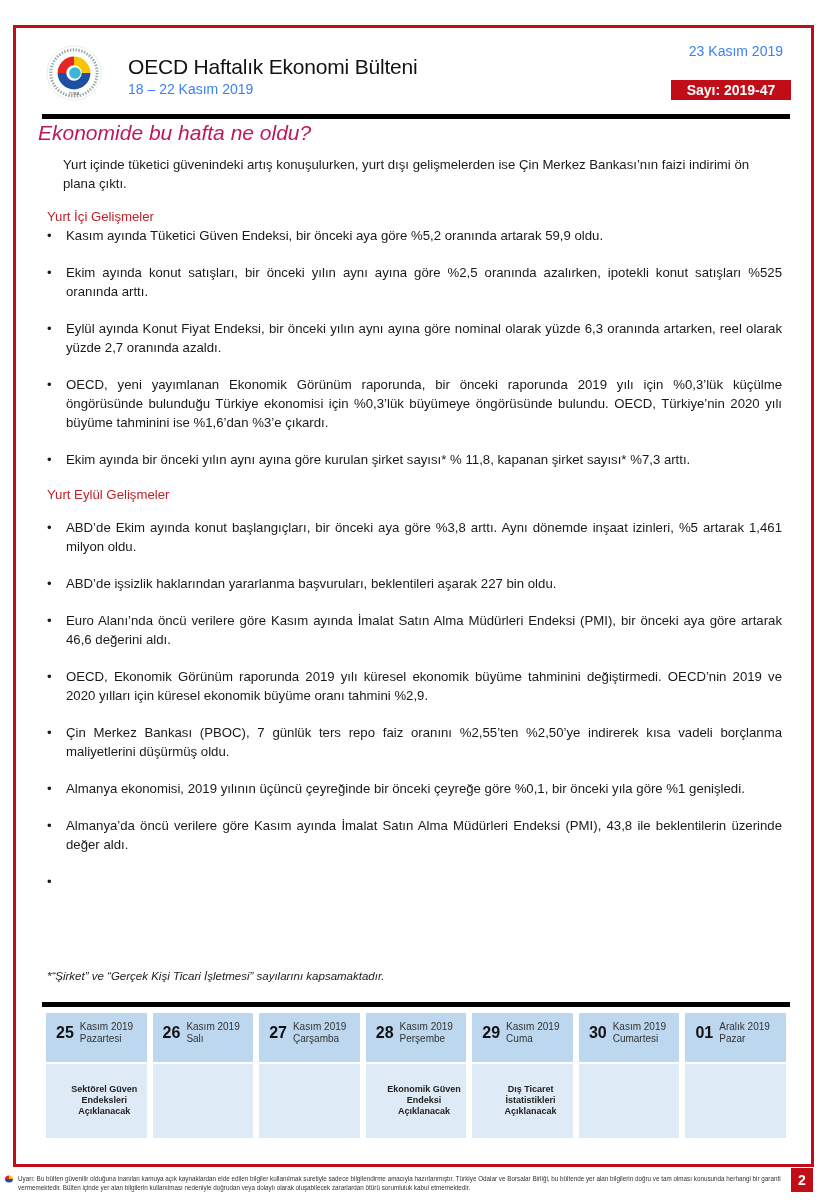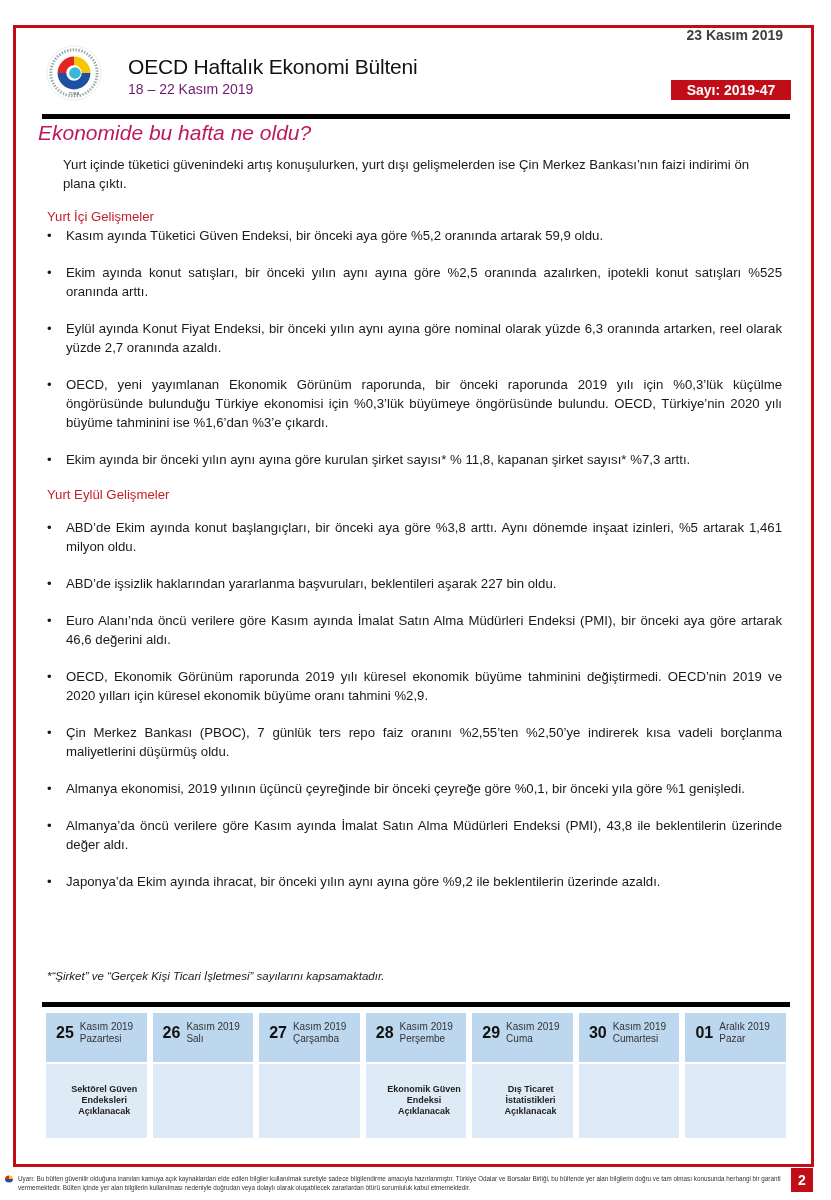--- a/index.html
+++ b/index.html
@@ -2,22 +2,22 @@
 <html><head>
 <meta charset="utf-8">
 <style>
   html, body { margin:0; padding:0; background:#ffffff; }
   body { width:831px; height:1200px; position:relative; overflow:hidden;
          font-family:"Liberation Sans", sans-serif; color:#1a1a1a; }
   .frame { position:absolute; left:13px; top:25px; width:795px; height:1136px;
            border:3px solid #c00d17; box-sizing:content-box; }
   .logo { position:absolute; left:45px; top:44px; width:58px; height:58px; }
   .title { position:absolute; left:128px; top:55px; font-size:21px; color:#111; letter-spacing:-0.2px; }
-  .subtitle { position:absolute; left:128px; top:81px; font-size:14px; color:#701a75; }
-  .date { position:absolute; right:48px; top:27px; font-size:14px; color:#404040;font-weight:bold; }
+  .subtitle { position:absolute; left:128px; top:81px; font-size:14px; color:#3b82f6; }
+  .date { position:absolute; right:48px; top:43px; font-size:14px; color:#3b82f6; }
   .issue { position:absolute; left:671px; top:80px; width:120px; height:20px; background:#c00d17;
            color:#fff; font-weight:bold; font-size:14px; display:flex; align-items:center; justify-content:center; }
   .rule { position:absolute; left:42px; width:748px; height:5px; background:#000; }
   .rule.top { top:114px; }
   .rule.bottom { top:1002px; }
   .section-title { position:absolute; left:38px; top:121px; font-size:21px; font-style:italic; color:#be185d; }
   .content { position:absolute; left:47px; top:155px; width:735px; font-size:13.2px; line-height:19px; }
   .intro { margin:0 0 14px 16px; }
   .subhead { color:#c0202a; margin:0 0 0 0; font-size:13.2px; }
   ul { list-style:none; padding:0; margin:0; }
@@ -78,21 +78,21 @@
 
   <div class="subhead sub2">Yurt Eylül Gelişmeler</div>
   <ul class="yd">
     <li><span class="bullet">•</span><span>ABD’de Ekim ayında konut başlangıçları, bir önceki aya göre %3,8 arttı. Aynı dönemde inşaat izinleri, %5 artarak 1,461 milyon oldu.</span></li>
     <li><span class="bullet">•</span><span>ABD’de işsizlik haklarından yararlanma başvuruları, beklentileri aşarak 227 bin oldu.</span></li>
     <li><span class="bullet">•</span><span>Euro Alanı’nda öncü verilere göre Kasım ayında İmalat Satın Alma Müdürleri Endeksi (PMI), bir önceki aya göre artarak 46,6 değerini aldı.</span></li>
     <li><span class="bullet">•</span><span>OECD, Ekonomik Görünüm raporunda 2019 yılı küresel ekonomik büyüme tahminini değiştirmedi. OECD’nin 2019 ve 2020 yılları için küresel ekonomik büyüme oranı tahmini %2,9.</span></li>
     <li><span class="bullet">•</span><span>Çin Merkez Bankası (PBOC), 7 günlük ters repo faiz oranını %2,55’ten %2,50’ye indirerek kısa vadeli borçlanma maliyetlerini düşürmüş oldu.</span></li>
     <li><span class="bullet">•</span><span>Almanya ekonomisi, 2019 yılının üçüncü çeyreğinde bir önceki çeyreğe göre %0,1, bir önceki yıla göre %1 genişledi.</span></li>
     <li><span class="bullet">•</span><span>Almanya’da öncü verilere göre Kasım ayında İmalat Satın Alma Müdürleri Endeksi (PMI), 43,8 ile beklentilerin üzerinde değer aldı.</span></li>
-    <li><span class="bullet">•</span><span>Japonya’da Ekim ayında ihracat, bir önceki yılın aynı ayına göre %9,2 ile beklentilerin üzerinde azaldı.</span></li>
+    <li><span class="bullet">•</span></li>
   </ul>
 </div>
 
 <div class="footnote">*“Şirket” ve “Gerçek Kişi Ticari İşletmesi” sayılarını kapsamaktadır.</div>
 
 <div class="rule bottom"></div>
 
 <div class="calendar">
   <div class="day">
     <div class="day-head">

